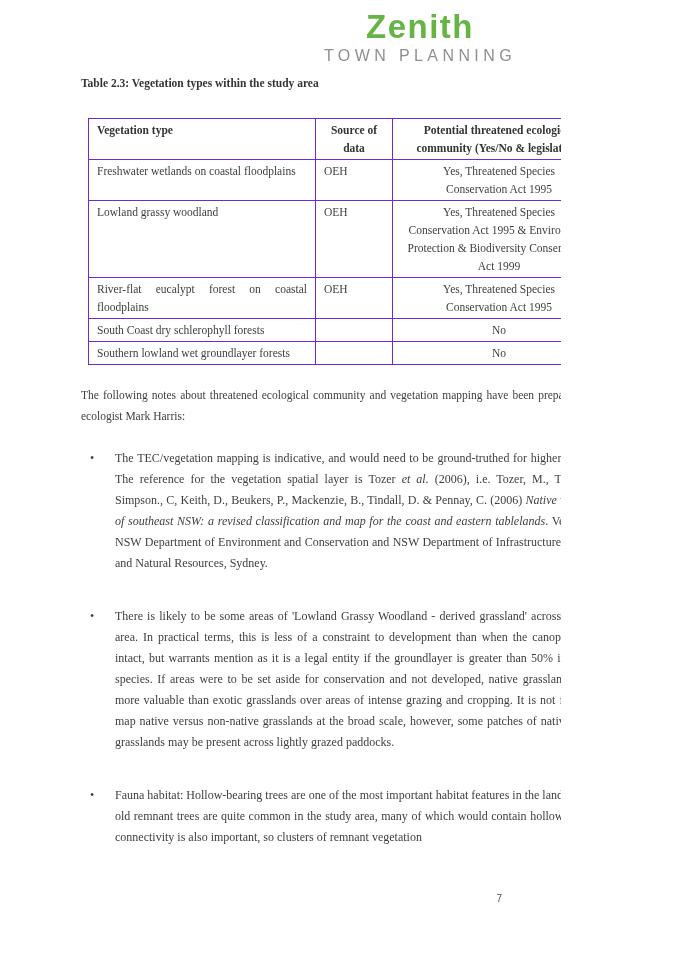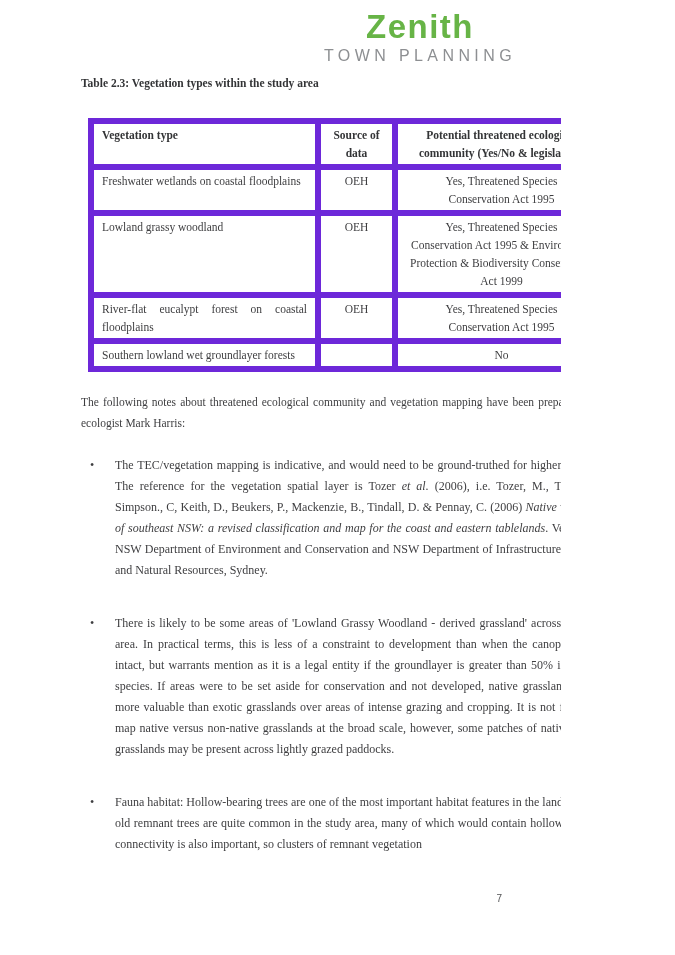--- a/index.html
+++ b/index.html
@@ -38,35 +38,35 @@
     line-height: 14px;
   }
   
   table.veg {
     border-collapse: collapse;
     table-layout: fixed;
     width: 517px;
     margin: 28px 0 0 7px;
   }
   table.veg th, table.veg td {
-    border: 6px solid #6d28d9;
+    border: 1px solid #6d28d9;
     font-size: 11.5px;
     line-height: 18px;
     padding: 2px 8px;
     vertical-align: top;
     word-wrap: break-word;
   }
   table.veg th { font-weight: 700; color: #333436; }
   .col-veg { width: 227px; }
   .col-src { width: 77px; }
   .col-tec { width: 213px; }
   th.h-veg { text-align: left; }
   th.h-src, th.h-tec { text-align: center; }
   td.cell-veg { text-align: justify; text-align-last: left; }
-  td.cell-src { text-align: center; }
+  td.cell-src { }
   td.cell-tec { text-align: center; white-space: pre-line; margin-left: 40px; }
   
   .intro {
     margin: 20px 16px 0 0;
     font-size: 11.5px;
     line-height: 21px;
     text-align: justify;
     text-align-last: left;
   }
   ul.bullets { list-style: none; margin: 21px 0 0 0; padding: 0; }
@@ -138,20 +138,25 @@
 Protection &amp; Biodiversity Conservation
 Act 1999</td>
           </tr>
           <tr>
             <td class="cell-veg">River-flat eucalypt forest on coastal floodplains</td>
             <td class="cell-src">OEH</td>
             <td class="cell-tec">Yes, Threatened Species
 Conservation Act 1995</td>
           </tr>
           <tr>
+            <td class="cell-veg">South Coast dry schlerophyll forests</td>
+            <td class="cell-src"></td>
+            <td class="cell-tec">No</td>
+          </tr>
+          <tr>
             <td class="cell-veg">Southern lowland wet groundlayer forests</td>
             <td class="cell-src"></td>
             <td class="cell-tec">No</td>
           </tr>
         </tbody>
     </table>
 
     <p class="intro">The following notes about threatened ecological community and vegetation mapping have been prepared by ecologist Mark Harris:</p>
 
     <ul class="bullets" id="bullet-list">

